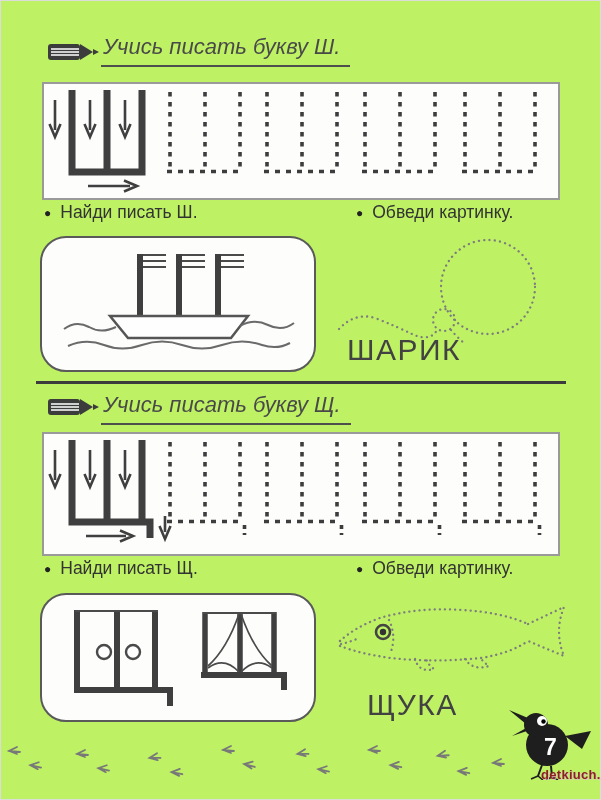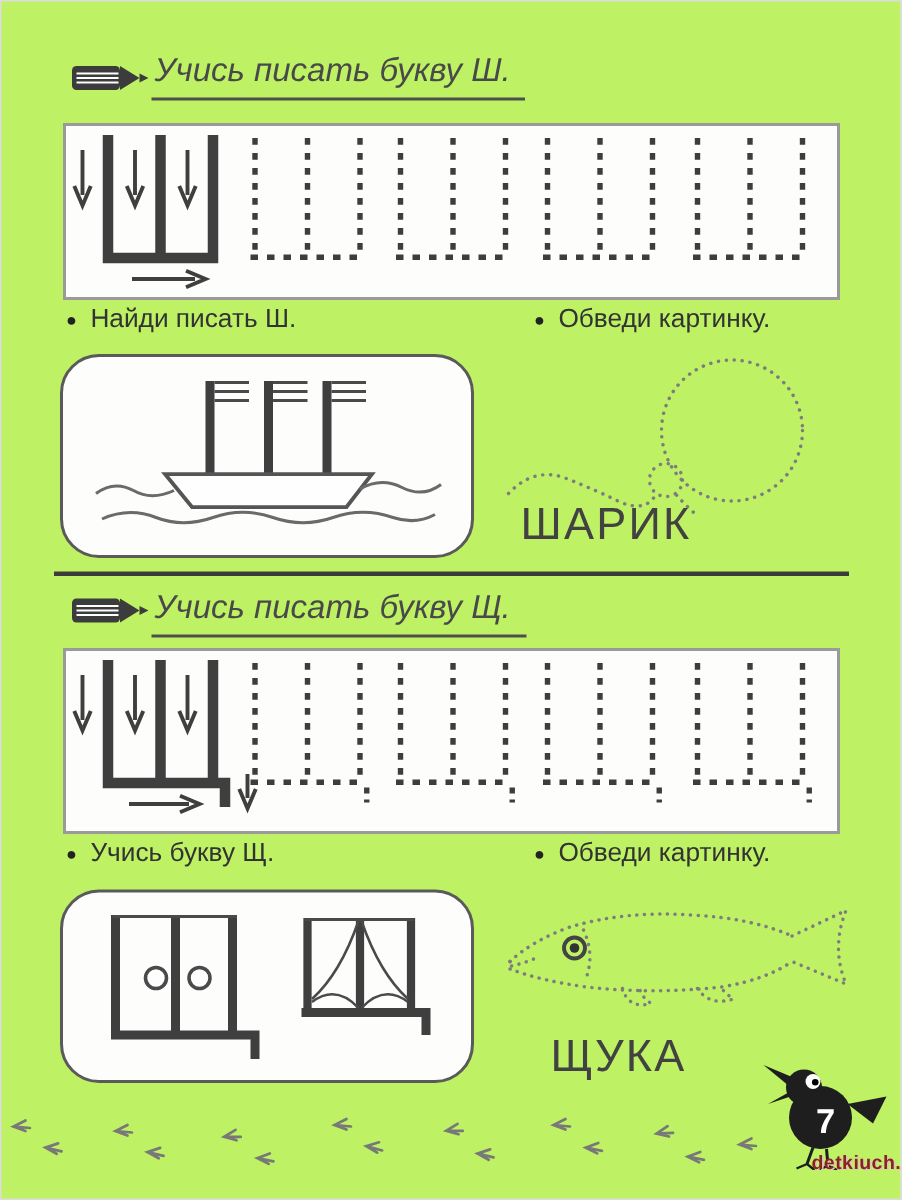--- a/index.html
+++ b/index.html
@@ -147,21 +147,21 @@
       </g>
       <use href="#dsh2" x="126"></use>
       <use href="#dsh2" x="223"></use>
       <use href="#dsh2" x="321"></use>
       <use href="#dsh2" x="421"></use>
     </svg>
   </div>
 
   <div class="abs bullet-row" style="left:44px;top:558px;">
     <span class="bullet-dot">●</span>
-    <span>Учись букву Щ.</span>
+    <span>Найди писать Щ.</span>
   </div>
   <div class="abs bullet-row" style="left:356px;top:558px;">
     <span class="bullet-dot">●</span>
     <span>Обведи картинку.</span>
   </div>
 
   <div class="abs pic-box" style="left:40px;top:593px;width:272px;height:125px;">
     <svg width="272" height="125" viewBox="0 0 272 125">
 
       <path d="M35 15 V95 M75 15 V95 M113 15 V95" stroke="#3f3f3f" stroke-width="6" fill="none"></path>

